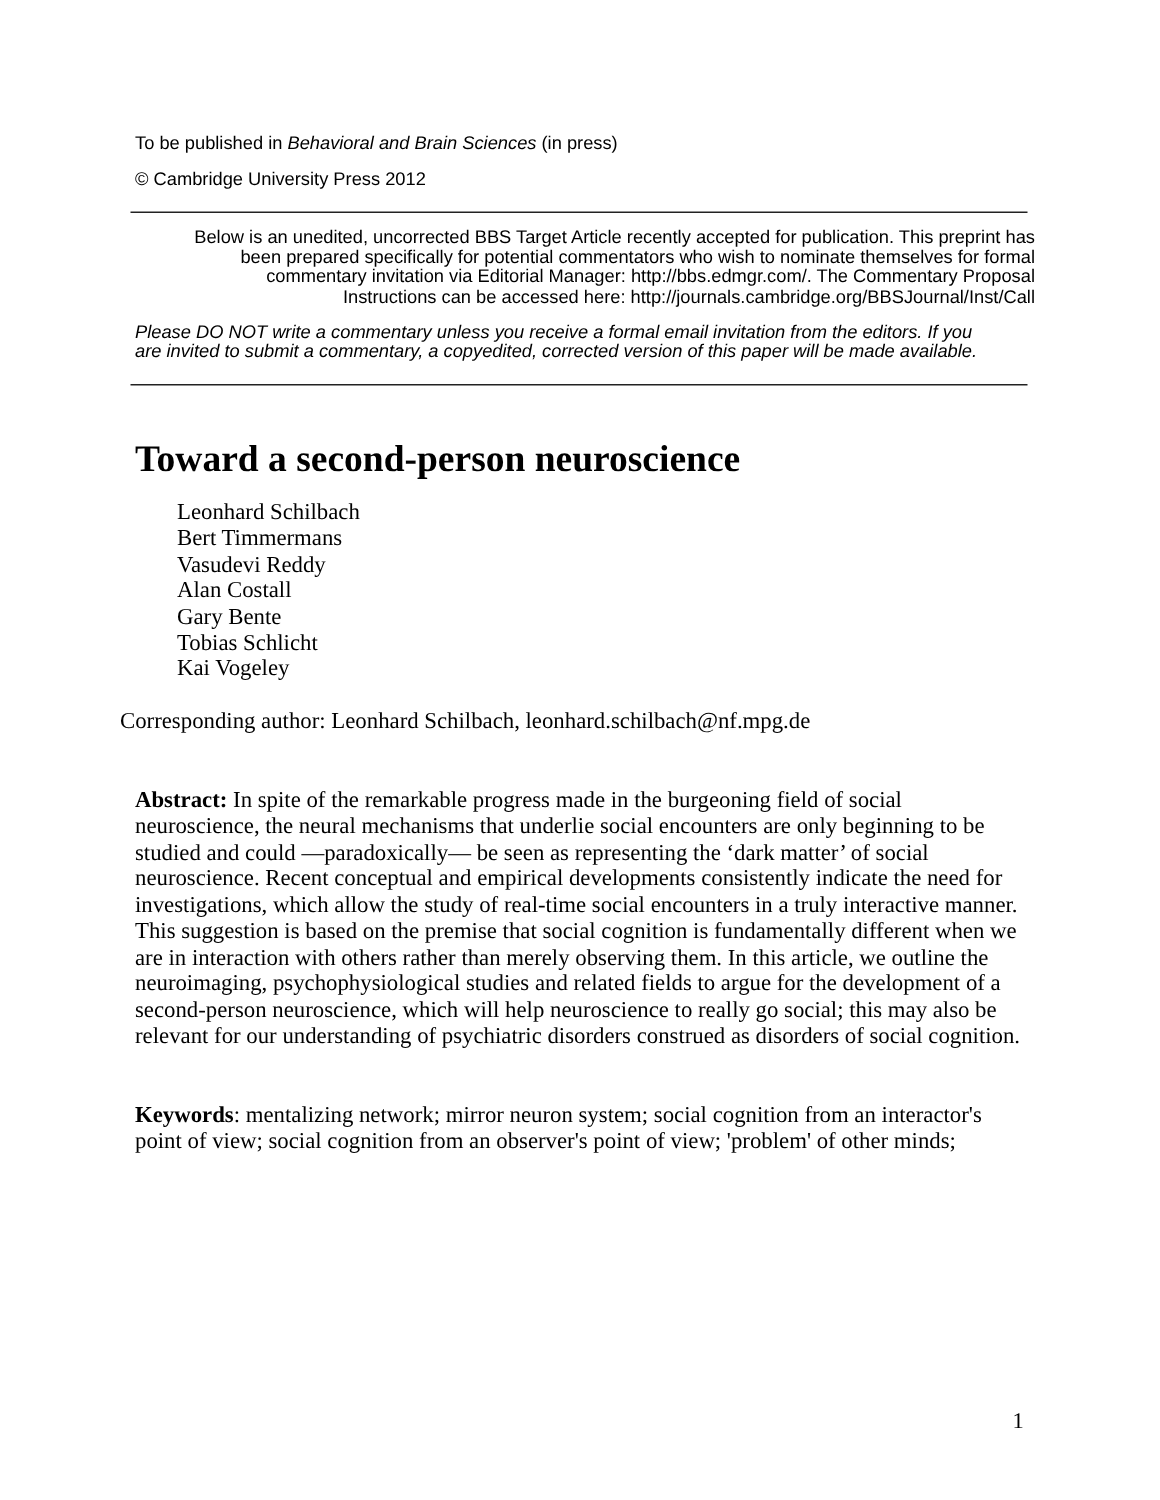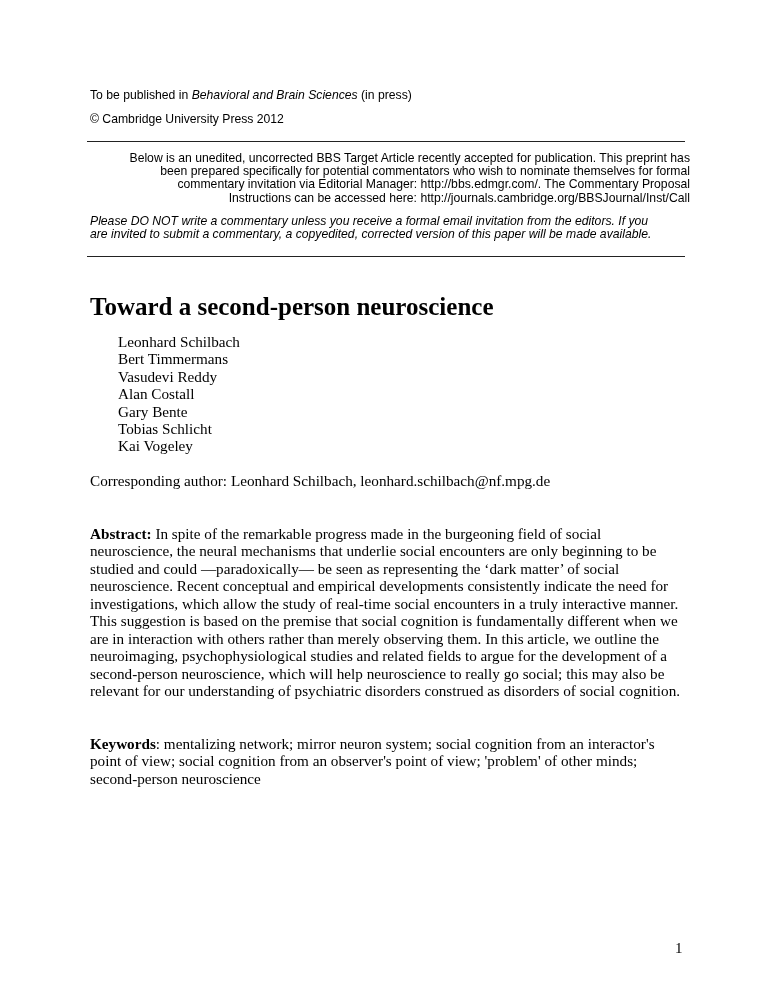--- a/index.html
+++ b/index.html
@@ -9,21 +9,21 @@
   .abs { position: absolute; }
   #publine { left: 90px; top: 88px; }
   #copyright { left: 90px; top: 112px; }
   .rule { position: absolute; left: 87px; width: 598px; height: 0; border-top: 1.5px solid #222; }
   #rule1 { top: 141px; }
   #rule2 { top: 256px; }
   #notice { left: 90px; top: 152px; width: 600px; line-height: 13.2px; text-align: right; }
   #warning { left: 90px; top: 215px; width: 600px; line-height: 13.2px; font-style: italic; }
   #title { left: 90px; top: 293px; font-family: "Liberation Serif", serif; font-weight: bold; font-size: 25px; }
   #authors { left: 90px; top: 333px; line-height: 17.4px; margin-left: 28px; }
-  #corresp { left: 90px; top: 472px; line-height: 17.4px; }
+  #corresp { left: 80px; top: 472px; line-height: 17.4px; }
   #abstract { left: 90px; top: 525px; width: 620px; line-height: 17.45px; }
   #keywords { left: 90px; top: 735px; width: 620px; line-height: 17.45px; }
   #pagenum { left: 675px; top: 940px; font-family: "Liberation Serif", serif; font-size: 15px; }
   .line { display: block; white-space: nowrap; }
   b { font-weight: bold; }
 </style>
 </head>
 <body>
 
 <div class="abs sans" id="publine"><span>To be published in </span><i>Behavioral and Brain Sciences</i><span> (in press)</span></div>
@@ -71,16 +71,15 @@
   <span class="line">This suggestion is based on the premise that social cognition is fundamentally different when we</span>
   <span class="line">are in interaction with others rather than merely observing them. In this article, we outline the</span>
   <span class="line">neuroimaging, psychophysiological studies and related fields to argue for the development of a</span>
   <span class="line">second-person neuroscience, which will help neuroscience to really go social; this may also be</span>
   <span class="line">relevant for our understanding of psychiatric disorders construed as disorders of social cognition.</span>
 </div>
 
 <div class="abs serif" id="keywords">
   <span class="line"><b>Keywords</b><span>: mentalizing network; mirror neuron system; social cognition from an interactor's</span></span>
   <span class="line">point of view; social cognition from an observer's point of view; 'problem' of other minds;</span>
-  <span class="line">second-person neuroscience</span>
 </div>
 
 <div class="abs" id="pagenum">1</div>
 
 </body></html>

